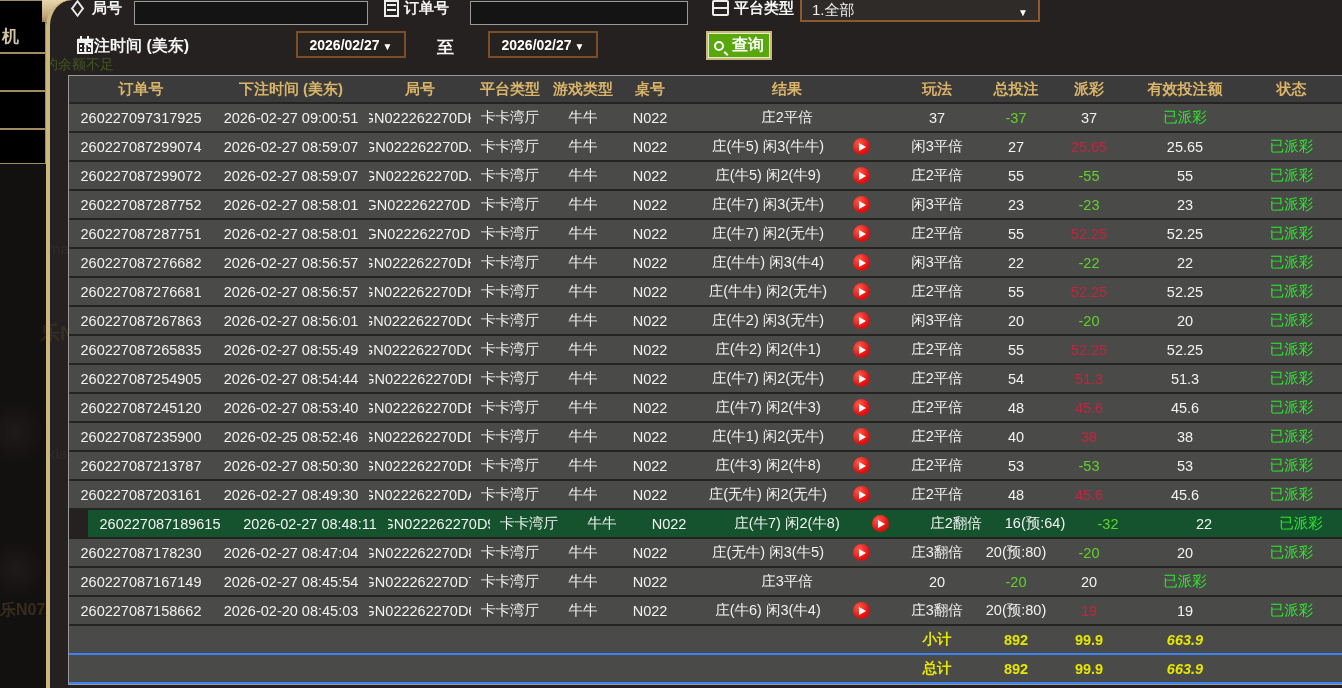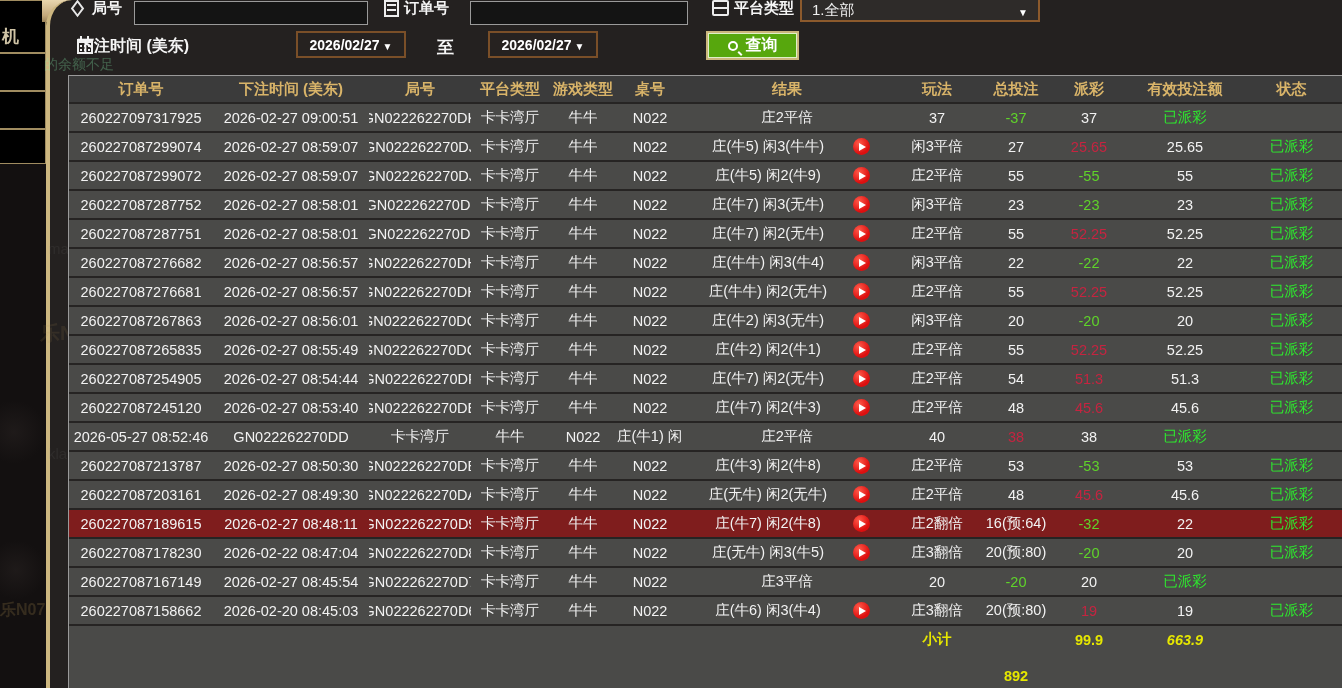--- a/index.html
+++ b/index.html
@@ -26,21 +26,21 @@
   
   .flabel { position:absolute; color:#f5f5f5; font-size:15px; font-weight:bold; white-space:nowrap; }
   .tinput { position:absolute; height:24px; background:#141414; border:1px solid #9a9a9a; color:#eee;
     font-size:14px; padding:0 6px; outline:none; }
   .select { position:absolute; height:24px; background:#2e2b29; border:2px solid #8c5a2c; color:#f0f0f0;
     font-size:15px; display:flex; align-items:center; padding:0 10px; cursor:pointer; }
   .select .sel-val { flex:1; }
   .arrow::after { content:"▼"; font-size:10px; color:#fff; }
   .datebox { position:absolute; height:27px; background:#262220; border:2px solid #7a4f28; color:#fff;
     font-size:14px; font-weight:bold; display:flex; align-items:center; justify-content:center; gap:3px; cursor:pointer; }
-  .search-btn { position:absolute; left:706px; top:31px; width:93px; height:29px; background:#57a70d;
+  .search-btn { position:absolute; left:706px; top:31px; width:66px; height:29px; background:#57a70d;
     border:2px solid #cbb67c; box-shadow:inset 0 0 0 1px #dff0c8; color:#fff; font-size:16px; font-weight:bold;
     display:flex; align-items:center; justify-content:center; gap:8px; cursor:pointer; }
   .mag { width:10px; height:10px; border:2px solid #fff; border-radius:50%; position:relative; display:inline-block; }
   .mag::after { content:""; position:absolute; width:2px; height:5px; background:#fff; left:9px; top:8px; transform:rotate(-45deg); }
 
   
   .ico { position:absolute; display:inline-block; }
   .diamond { width:11px; height:11px; border:2px solid #e8e8e8; transform:rotate(45deg) skew(8deg,8deg); }
   .listico { width:15px; height:17px; border:2px solid #eee; background:
     repeating-linear-gradient(180deg,transparent 0 2px,#eee 2px 4px,transparent 4px 5px); background-clip:content-box; padding:1px; }
@@ -51,36 +51,36 @@
   .calico::after { content:""; position:absolute; left:1px; top:2px; width:2px; height:2px; background:#f0f0f0;
     box-shadow:4px 0 #f0f0f0,8px 0 #f0f0f0,0 4px #f0f0f0,4px 4px #f0f0f0,8px 4px #f0f0f0; }
 
   
   .table { position:absolute; left:68px; top:75px; width:1274px; border:1px solid #9a9a9a; border-right:none; background:#242120; }
   .grid { display:grid; grid-template-columns:144px 156px 102px 78px 68px 66px 208px 92px 66px 80px 112px minmax(0,1fr); }
   .thead { background:#3b3b3b; border-bottom:2px solid #262423; }
   .th { height:26px; display:flex; align-items:center; justify-content:center; color:#d9b469;
     font-size:15px; font-weight:bold; white-space:nowrap; }
   .tr { background:#4a4a48; border-bottom:2px solid #262423; cursor:pointer; }
-  .tr.hl { background:#7f1d1d; }
+  .tr.hl { background:#14532d;margin-left:19px; }
   .td { height:27px; display:flex; align-items:center; justify-content:center; color:#f2f2f2;
     font-size:14.5px; white-space:nowrap; overflow:hidden; }
   .td.pos { color:#c52440; }
   .td.neg { color:#5fd32a; }
   .td.status { color:#2ee82e; }
   .td.res { justify-content:flex-start; }
   .res-text { flex:1; text-align:center; }
   .play { width:38px; display:flex; align-items:center; justify-content:flex-start; cursor:pointer; }
   .play-circle { width:17px; height:17px; border-radius:50%; position:relative;
     background:radial-gradient(circle at 35% 30%,#ff5a4a,#dd0f0f 65%); }
   .play-circle::after { content:""; position:absolute; left:6px; top:4.5px; border-left:7px solid #fff;
     border-top:4px solid transparent; border-bottom:4px solid transparent; }
   .sum-row { background:#4a4a48; border-bottom:2px solid #3b82f6; }
   .sum-row .td { color:#e6e700; font-weight:bold; }
-  .sp8 { grid-column:8; } .sp9 { grid-column:9;margin-top:36px; } .sp10 { grid-column:10; } .sp11 { grid-column:11;font-style:italic; }
+  .sp8 { grid-column:8; } .sp9 { grid-column:9; } .sp10 { grid-column:10; } .sp11 { grid-column:11;font-style:italic; }
 </style>
 </head>
 <body>
 
 <div class="page">
 
   <div class="underlay">
     <div class="strip">
       <div class="menu-box" style="top:0;height:53px;">
         <span class="menu-frag">机</span>
@@ -89,21 +89,21 @@
       <div class="menu-box" style="top:91px;height:38px;"></div>
       <div class="menu-box" style="top:129px;height:35px;"></div>
       <div class="blob" style="left:-18px;top:400px;width:64px;height:64px;"></div>
       <div class="blob" style="left:-14px;top:540px;width:60px;height:60px;"></div>
     </div>
   </div>
   <div class="beige-corner"></div>
 
   <div class="panel-bg"></div>
 
-  <span class="bleed" style="left:44px;top:56px;color:#86efac;font-size:14px;opacity:.3;">的余额不足</span>
+  <span class="bleed" style="left:44px;top:56px;color:#84cc16;font-size:14px;opacity:.3;">的余额不足</span>
   <span class="bleed" style="left:40px;top:320px;color:#b09050;font-size:20px;font-weight:bold;opacity:.12;">乐N73</span>
   <span class="bleed" style="left:0px;top:600px;color:#b09050;font-size:16px;font-weight:bold;opacity:.22;">乐N07</span>
   <span class="bleed" style="left:48px;top:240px;color:#888;font-size:15px;opacity:.1;">manda</span>
   <span class="bleed" style="left:48px;top:445px;color:#888;font-size:15px;opacity:.1;">klaus</span>
 
   <div class="content">
     
     <span class="ico diamond" style="left:72px;top:3px;"></span>
     <span class="flabel" style="left:92px;top:-1px;">局号</span>
     <input class="tinput" style="left: 134px; top: 1px; width: 234px;" value="">
@@ -348,21 +348,22 @@
                 <span class="play-circle"></span>
               </span>
             </div>
             <div class="td">庄2平倍</div>
             <div class="td">48</div>
             <div class="td pos">45.6</div>
             <div class="td">45.6</div>
             <div class="td status">已派彩</div>
           </div>
           <div class="tr grid">
-            <div class="td">2026-05-27 08:52:46</div>
+            <div class="td">260227087235900</div>
+            <div class="td">2026-02-25 08:52:46</div>
             <div class="td">GN022262270DD</div>
             <div class="td">卡卡湾厅</div>
             <div class="td">牛牛</div>
             <div class="td">N022</div>
             <div class="td res">
               <span class="res-text">庄(牛1) 闲2(无牛)</span>
               <span class="play">
                 <span class="play-circle"></span>
               </span>
             </div>
@@ -424,21 +425,21 @@
               </span>
             </div>
             <div class="td">庄2翻倍</div>
             <div class="td">16(预:64)</div>
             <div class="td neg">-32</div>
             <div class="td">22</div>
             <div class="td status">已派彩</div>
           </div>
           <div class="tr grid">
             <div class="td">260227087178230</div>
-            <div class="td">2026-02-22 08:47:04</div>
+            <div class="td">2026-02-27 08:47:04</div>
             <div class="td">GN022262270D8</div>
             <div class="td">卡卡湾厅</div>
             <div class="td">牛牛</div>
             <div class="td">N022</div>
             <div class="td res">
               <span class="res-text">庄(无牛) 闲3(牛5)</span>
               <span class="play">
                 <span class="play-circle"></span>
               </span>
             </div>

